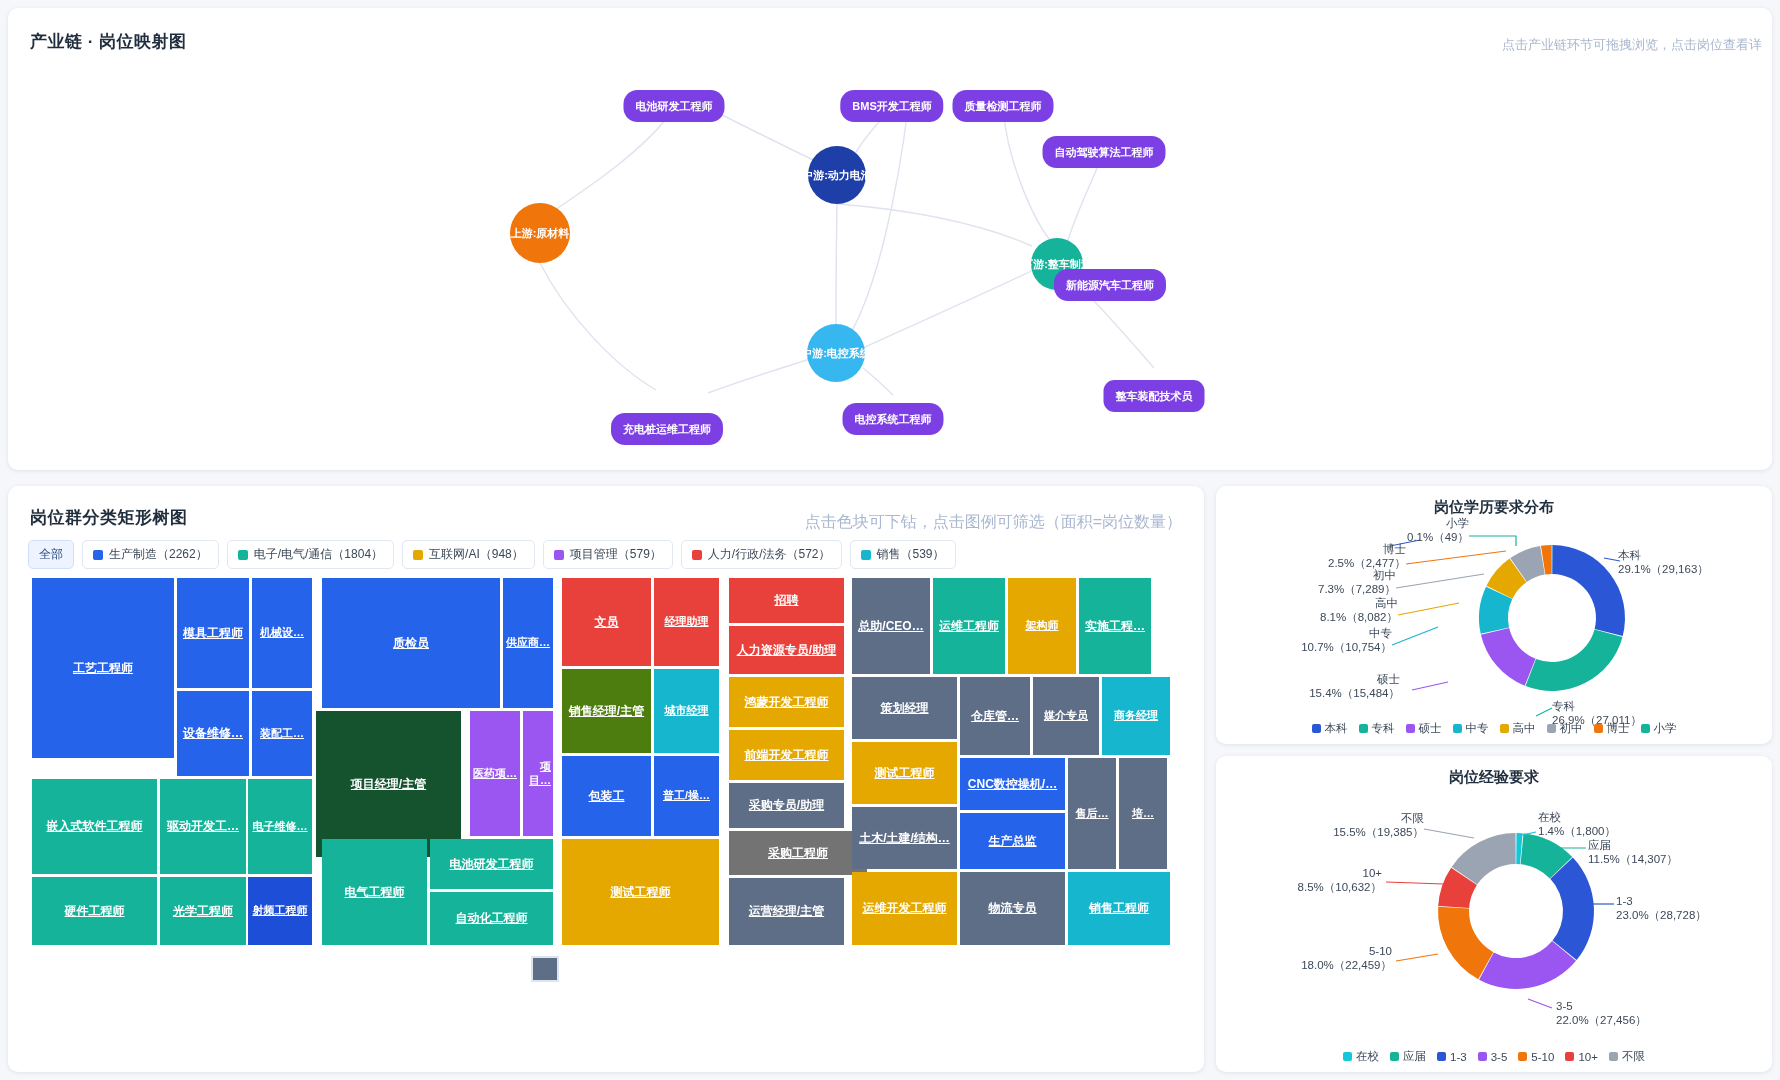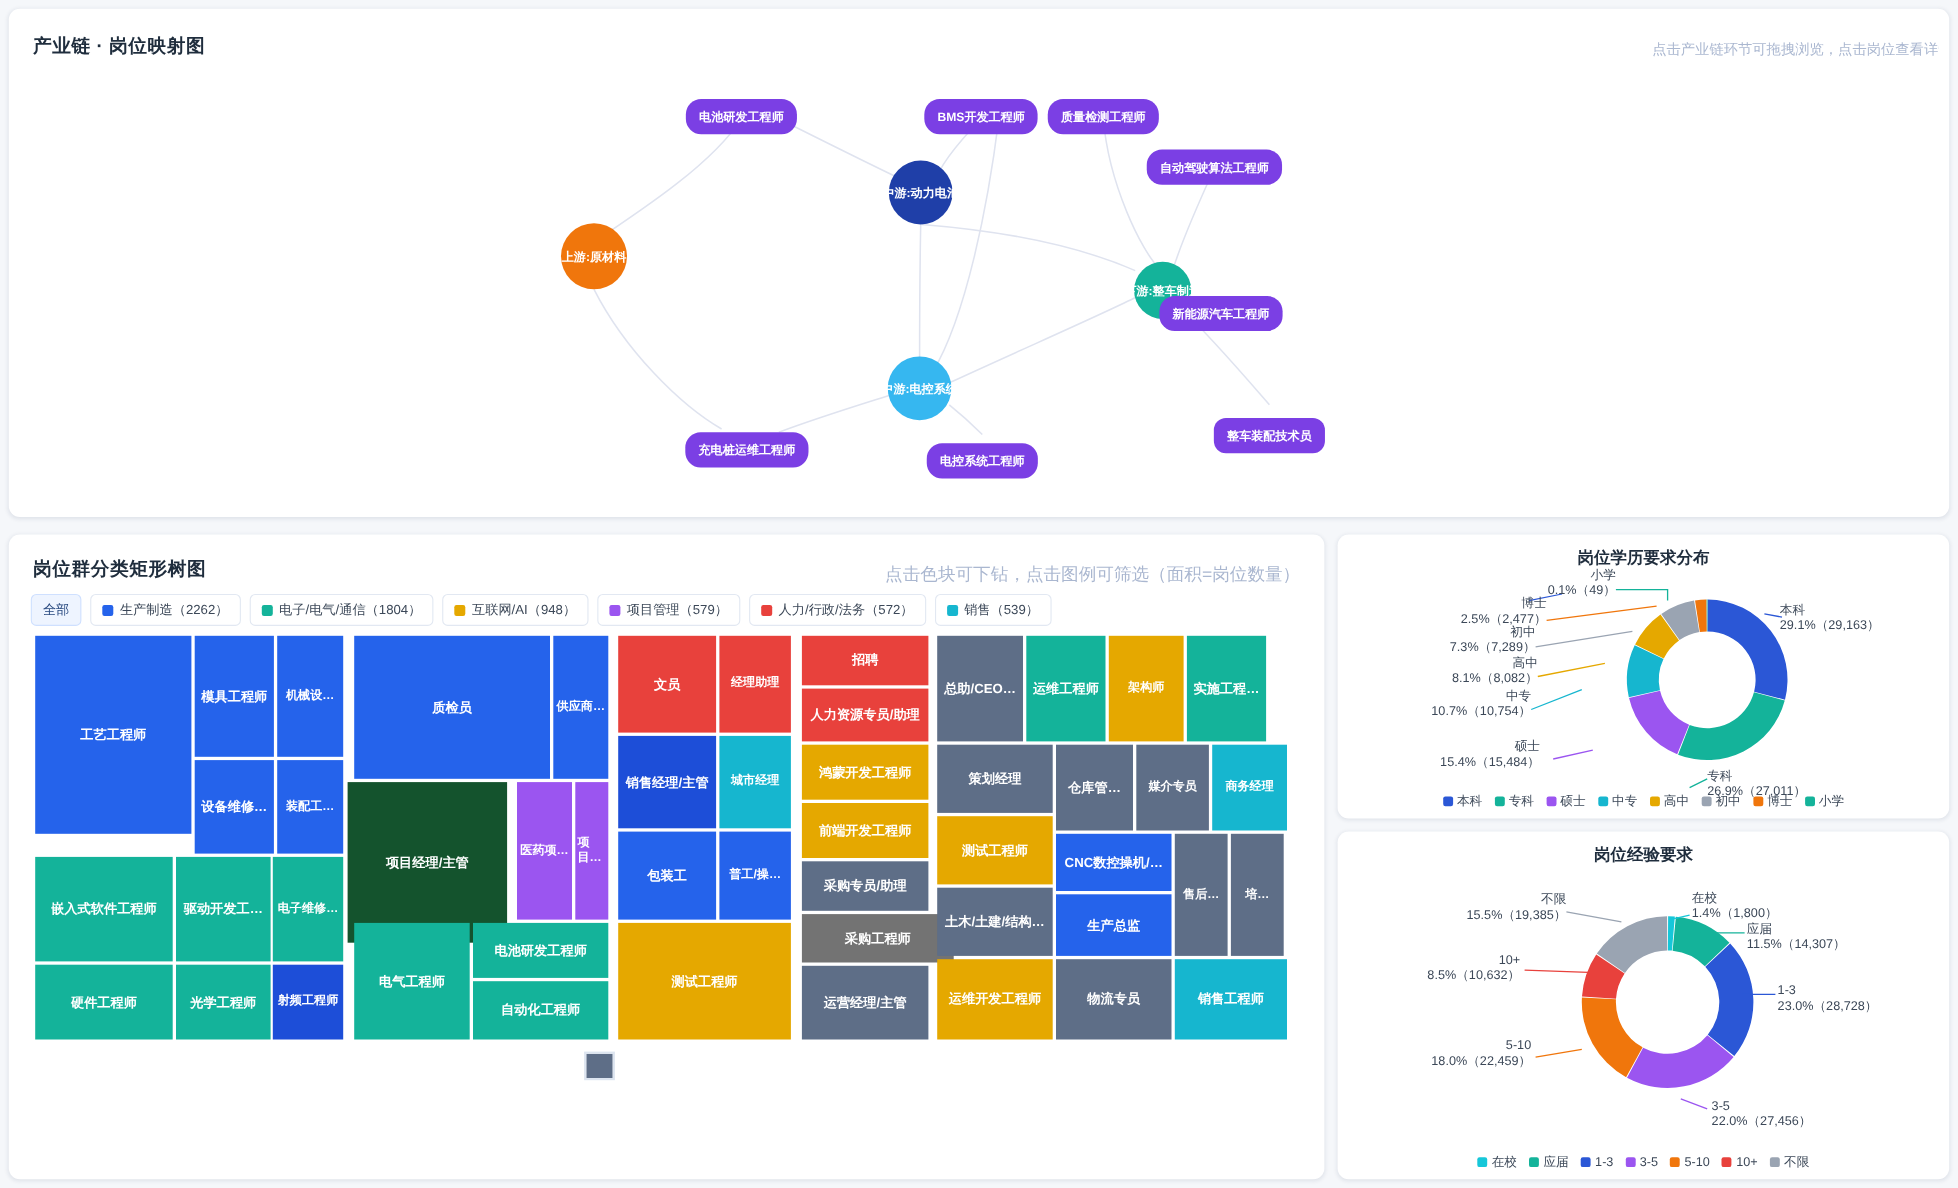--- a/index.html
+++ b/index.html
@@ -60,22 +60,22 @@
     border: 1px solid #e2e8f2; border-radius: 5px;
     padding: 5px 10px; font-size: 12px; color: #3c4858;
     background: #fff; white-space: nowrap;
   }
   .legend-chip.all { background: #eef4ff; border-color: #cfe0ff; color: #2a4a80; }
   .legend-dot { width: 10px; height: 10px; border-radius: 2px; flex: none; }
 
   #treemap-area { position: absolute; left: 24px; top: 92px; width: 1152px; height: 400px; }
   .tm-cell {
     position: absolute; display: flex; align-items: center; justify-content: center;
-    color: #fff; font-size: 12px; font-weight: bold; text-align: left;
-    overflow: hidden; line-height: 1.2; padding: 2px;
+    color: #fff; font-size: 12px; font-weight: bold; text-align: right;
+    overflow: hidden; line-height: 1.2; padding: 2px; text-decoration: underline;
   }
   .tm-cell.sel { outline: 2px solid #dde5f0; }
 
   
   #panel-edu { left: 1216px; top: 486px; width: 556px; height: 258px; }
   #panel-exp { left: 1216px; top: 756px; width: 556px; height: 316px; }
   .donut-title {
     position: absolute; width: 100%; text-align: center; top: 12px;
     font-size: 15px; font-weight: bold; color: #1f2d3d;
   }
@@ -145,21 +145,21 @@
         </div>
         <div class="node-pill" style="left: 1096px; top: 128px; transform: translateX(-50%);">
           <span>自动驾驶算法工程师</span>
         </div>
         <div class="node-pill" style="left: 1102px; top: 261px; transform: translateX(-50%);">
           <span>新能源汽车工程师</span>
         </div>
         <div class="node-pill" style="left: 1146px; top: 372px; transform: translateX(-50%); border-radius: 11px;">
           <span>整车装配技术员</span>
         </div>
-        <div class="node-pill" style="left: 659px; top: 385px; transform: translateX(-50%); margin-left: 12px;">
+        <div class="node-pill" style="left: 659px; top: 405px; transform: translateX(-50%);">
           <span>充电桩运维工程师</span>
         </div>
         <div class="node-pill" style="left: 885px; top: 395px; transform: translateX(-50%);">
           <span>电控系统工程师</span>
         </div>
       </div>
   </div>
 
   <div class="card" id="panel-treemap">
     <div class="panel-title" id="treemap-title">岗位群分类矩形树图</div>
@@ -250,21 +250,21 @@
         </div>
         <div class="tm-cell" style="left: 398px; top: 314px; width: 123px; height: 53px; background: rgb(20, 179, 154);">
           <span>自动化工程师</span>
         </div>
         <div class="tm-cell" style="left: 530px; top: 0px; width: 89px; height: 88px; background: rgb(232, 65, 60);">
           <span>文员</span>
         </div>
         <div class="tm-cell" style="left: 622px; top: 0px; width: 65px; height: 88px; background: rgb(232, 65, 60);">
           <span style="font-size: 11px;">经理助理</span>
         </div>
-        <div class="tm-cell" style="left: 530px; top: 91px; width: 89px; height: 84px; background: #1d4ed8;">
+        <div class="tm-cell" style="left: 530px; top: 91px; width: 89px; height: 84px; background: #4d7c0f;">
           <span>销售经理/主管</span>
         </div>
         <div class="tm-cell" style="left: 622px; top: 91px; width: 65px; height: 84px; background: rgb(22, 182, 207);">
           <span style="font-size: 11px;">城市经理</span>
         </div>
         <div class="tm-cell" style="left: 530px; top: 178px; width: 89px; height: 80px; background: rgb(37, 99, 235);">
           <span>包装工</span>
         </div>
         <div class="tm-cell" style="left: 622px; top: 178px; width: 65px; height: 80px; background: rgb(37, 99, 235);">
           <span style="font-size: 11px;">普工/操…</span>

